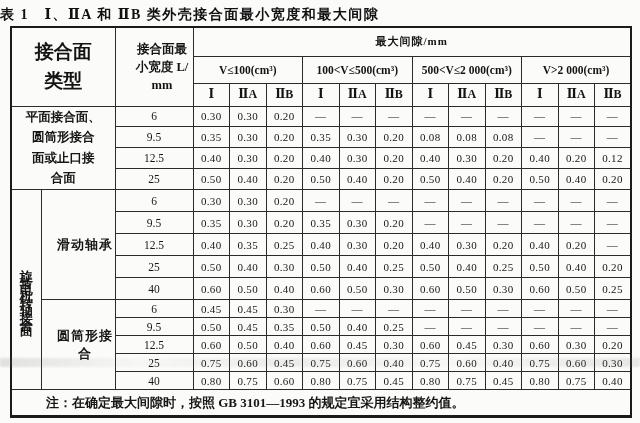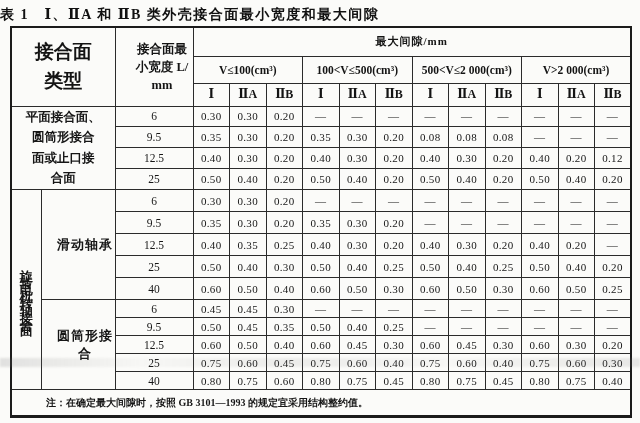--- a/index.html
+++ b/index.html
@@ -60,21 +60,21 @@
     margin: 0 auto;
     line-height: 1;
   }
   td.bearcell { font-size: 13px; font-weight: bold; letter-spacing: 1px; padding-left: 15px; }
   td.lw  { font-size: 11.5px; font-family: "Liberation Serif", serif; }
   td.val { font-size: 11px; font-family: "Liberation Serif", serif; letter-spacing: 0.3px; }
   tfoot td.note {
     height: 27px;
     text-align: left;
     padding-left: 34px;
-    font-size: 10px;
+    font-size: 13px;
     font-weight: bold;
     border-top: 1.5px solid #222;
   }
   .scan-artifact {
     position: absolute; left: 0; top: 358px; width: 640px; height: 9px;
     background: linear-gradient(90deg,
       rgba(110,110,110,0.18), rgba(160,160,160,0.04) 22%,
       rgba(130,130,130,0.12) 45%, rgba(170,170,170,0.05) 70%,
       rgba(120,120,120,0.15));
     filter: blur(1px);

